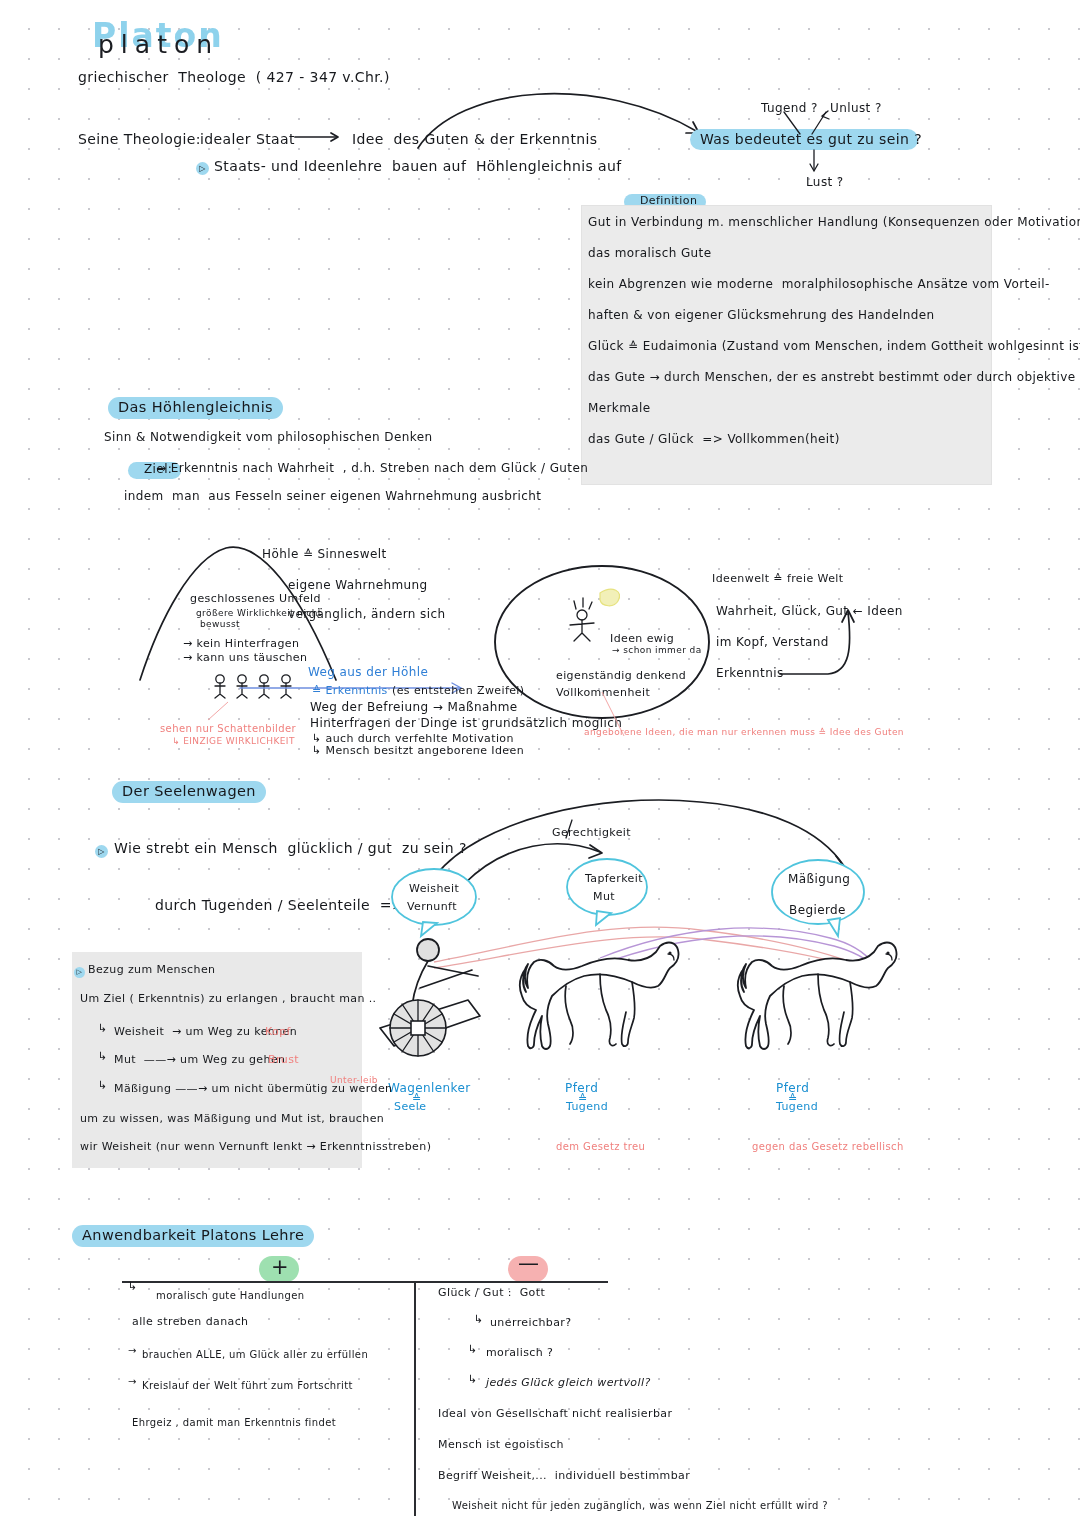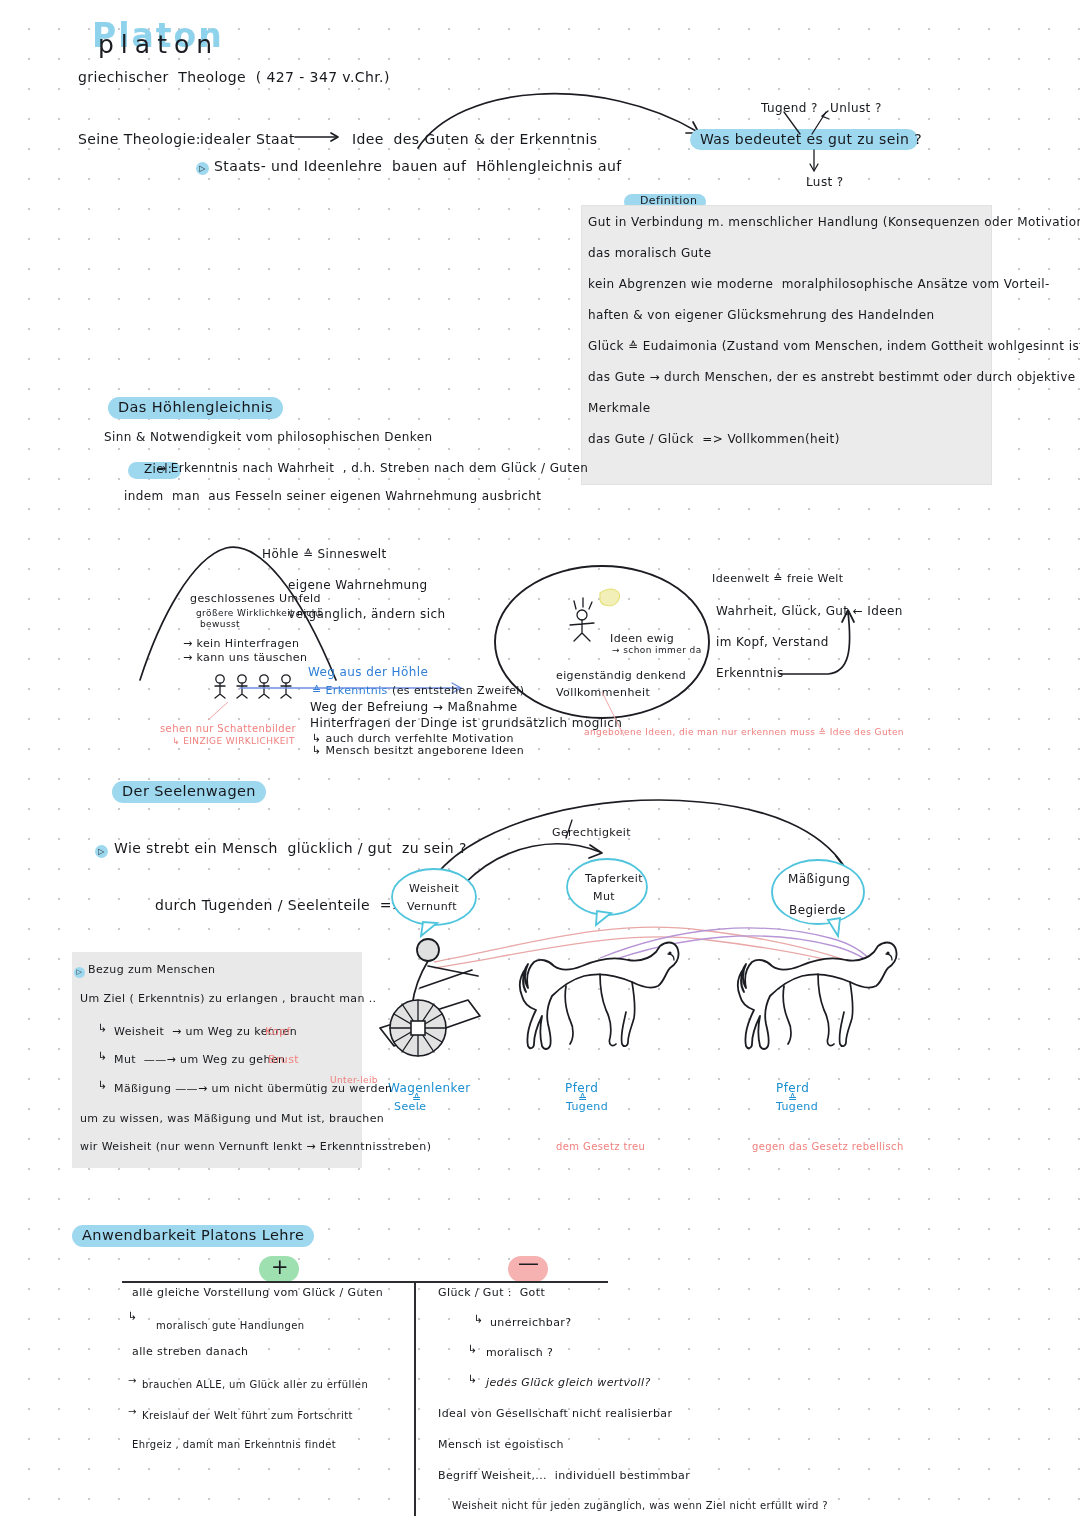--- a/index.html
+++ b/index.html
@@ -348,43 +348,39 @@
 
   <div class="plus-chip" style="left:259px;top:1256px;"></div>
   <div class="abs hw" style="left:271px;top:1255px;font-size:21px;color:#1b1d22;">+</div>
   <div class="minus-chip" style="left:508px;top:1256px;"></div>
   <div class="abs hw" style="left:518px;top:1251px;font-size:21px;color:#1b1d22;">—</div>
 
   <div class="hline" style="left:122px;top:1281px;width:486px;"></div>
   <div class="vline" style="left:414px;top:1281px;height:235px;"></div>
 
   <div class="abs" style="left:128px;top:1286px;width:280px;">
-    <div style="position:relative;height:30px;">
-      <span class="hw t11" style="position:absolute;left:0;top:0;"></span>
-      <span class="hw t11" style="position:absolute;left:4px;top:0;">alle gleiche Vorstellung vom Glück / Guten</span>
-    </div>
     <div style="position:relative;height:29px;">
       <span class="hw t11" style="position:absolute;left:0;top:-6px;">↳</span>
       <span class="hw t10" style="position:absolute;left:28px;top:4px;">moralisch gute Handlungen</span>
     </div>
     <div style="position:relative;height:32px;">
       <span class="hw t11" style="position:absolute;left:0;top:0;"></span>
       <span class="hw t11" style="position:absolute;left:4px;top:0;">alle streben danach</span>
     </div>
     <div style="position:relative;height:31px;">
       <span class="hw t10" style="position:absolute;left:0;top:-2px;">→</span>
       <span class="hw t10" style="position:absolute;left:14px;top:2px;">brauchen ALLE, um Glück aller zu erfüllen</span>
     </div>
     <div style="position:relative;height:31px;">
       <span class="hw t10" style="position:absolute;left:0;top:-2px;">→</span>
       <span class="hw t10" style="position:absolute;left:14px;top:2px;">Kreislauf der Welt führt zum Fortschritt</span>
     </div>
     <div style="position:relative;height:28px;">
       <span class="hw t10" style="position:absolute;left:0;top:0;"></span>
-      <span class="hw t10" style="position:absolute;left:4px;top:0;text-align:right;">Ehrgeiz , damit man Erkenntnis findet</span>
+      <span class="hw t10" style="position:absolute;left:4px;top:8px;text-align:right;">Ehrgeiz , damit man Erkenntnis findet</span>
     </div>
   </div>
 
   <div class="abs" style="left:434px;top:1286px;width:420px;">
     <div style="position:relative;height:30px;">
       <span class="hw t11" style="position:absolute;left:0;top:0;"></span>
       <span class="hw t11" style="position:absolute;left:4px;top:0;">Glück / Gut :  Gott</span>
     </div>
     <div style="position:relative;height:30px;">
       <span class="hw t11" style="position:absolute;left:40px;top:-3px;">↳</span>

